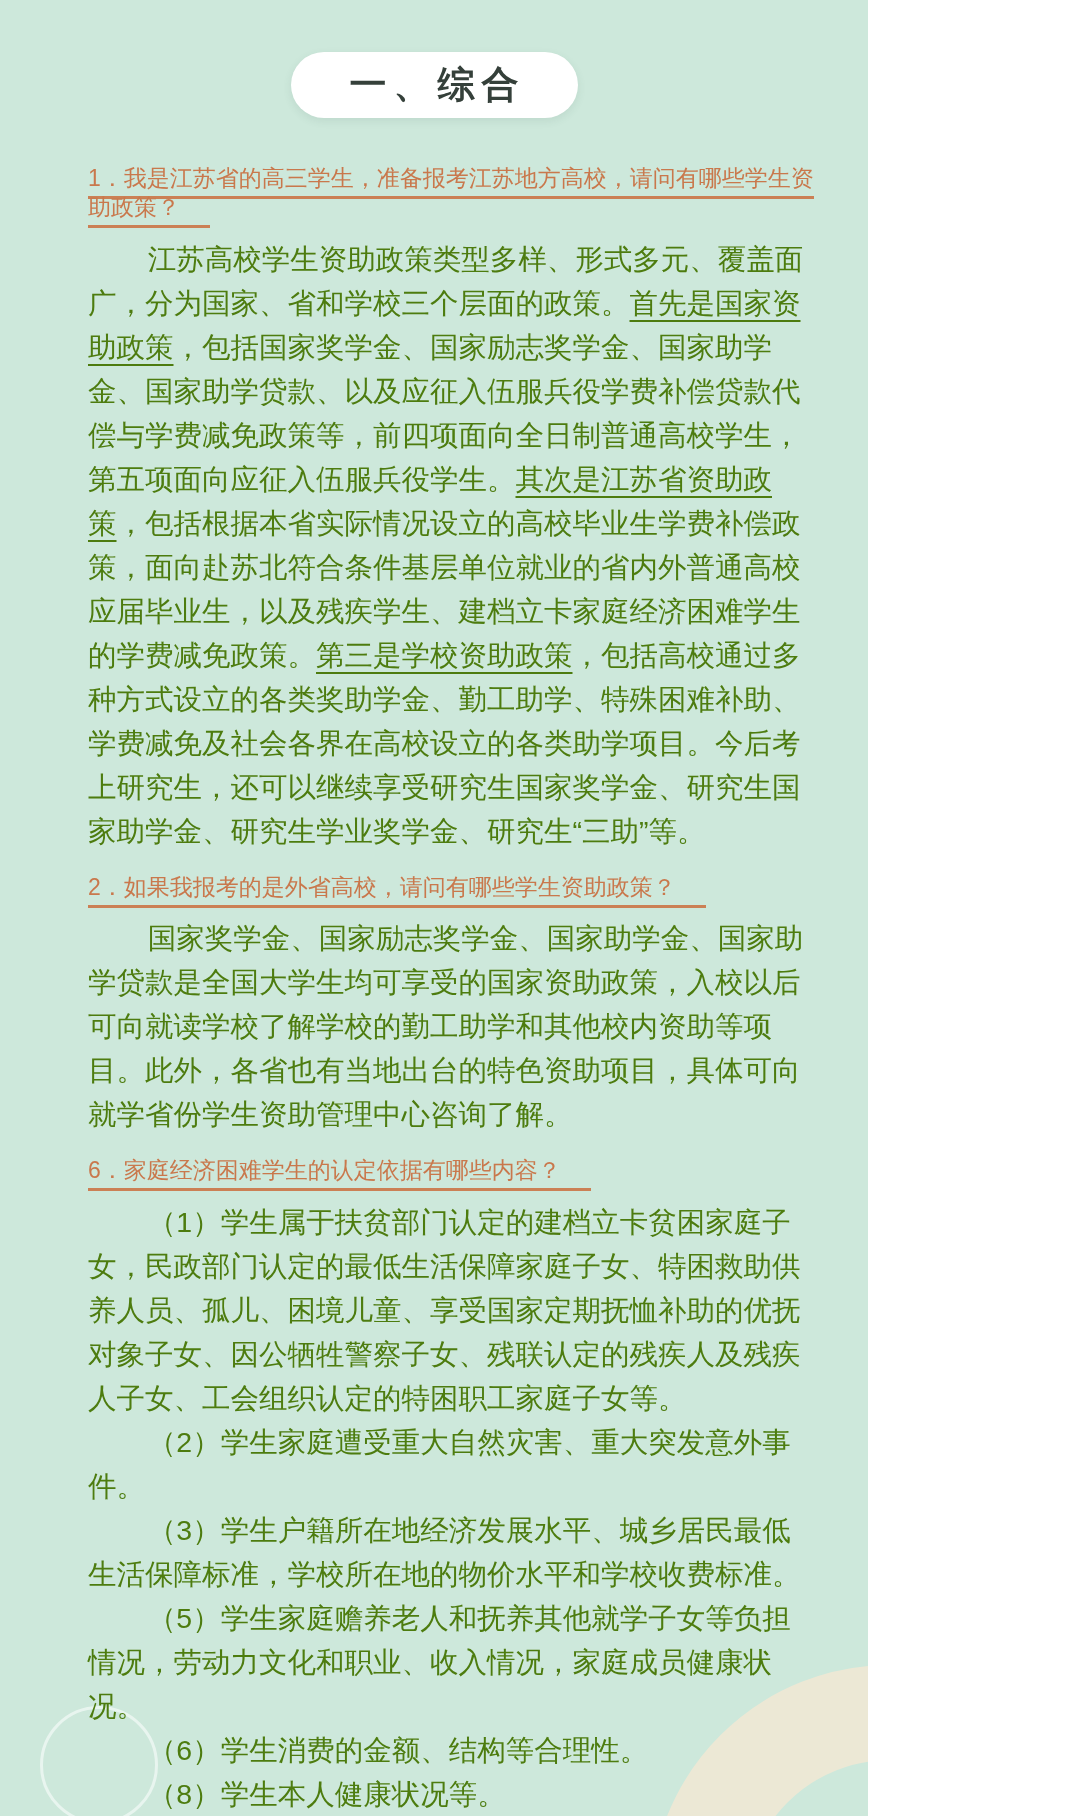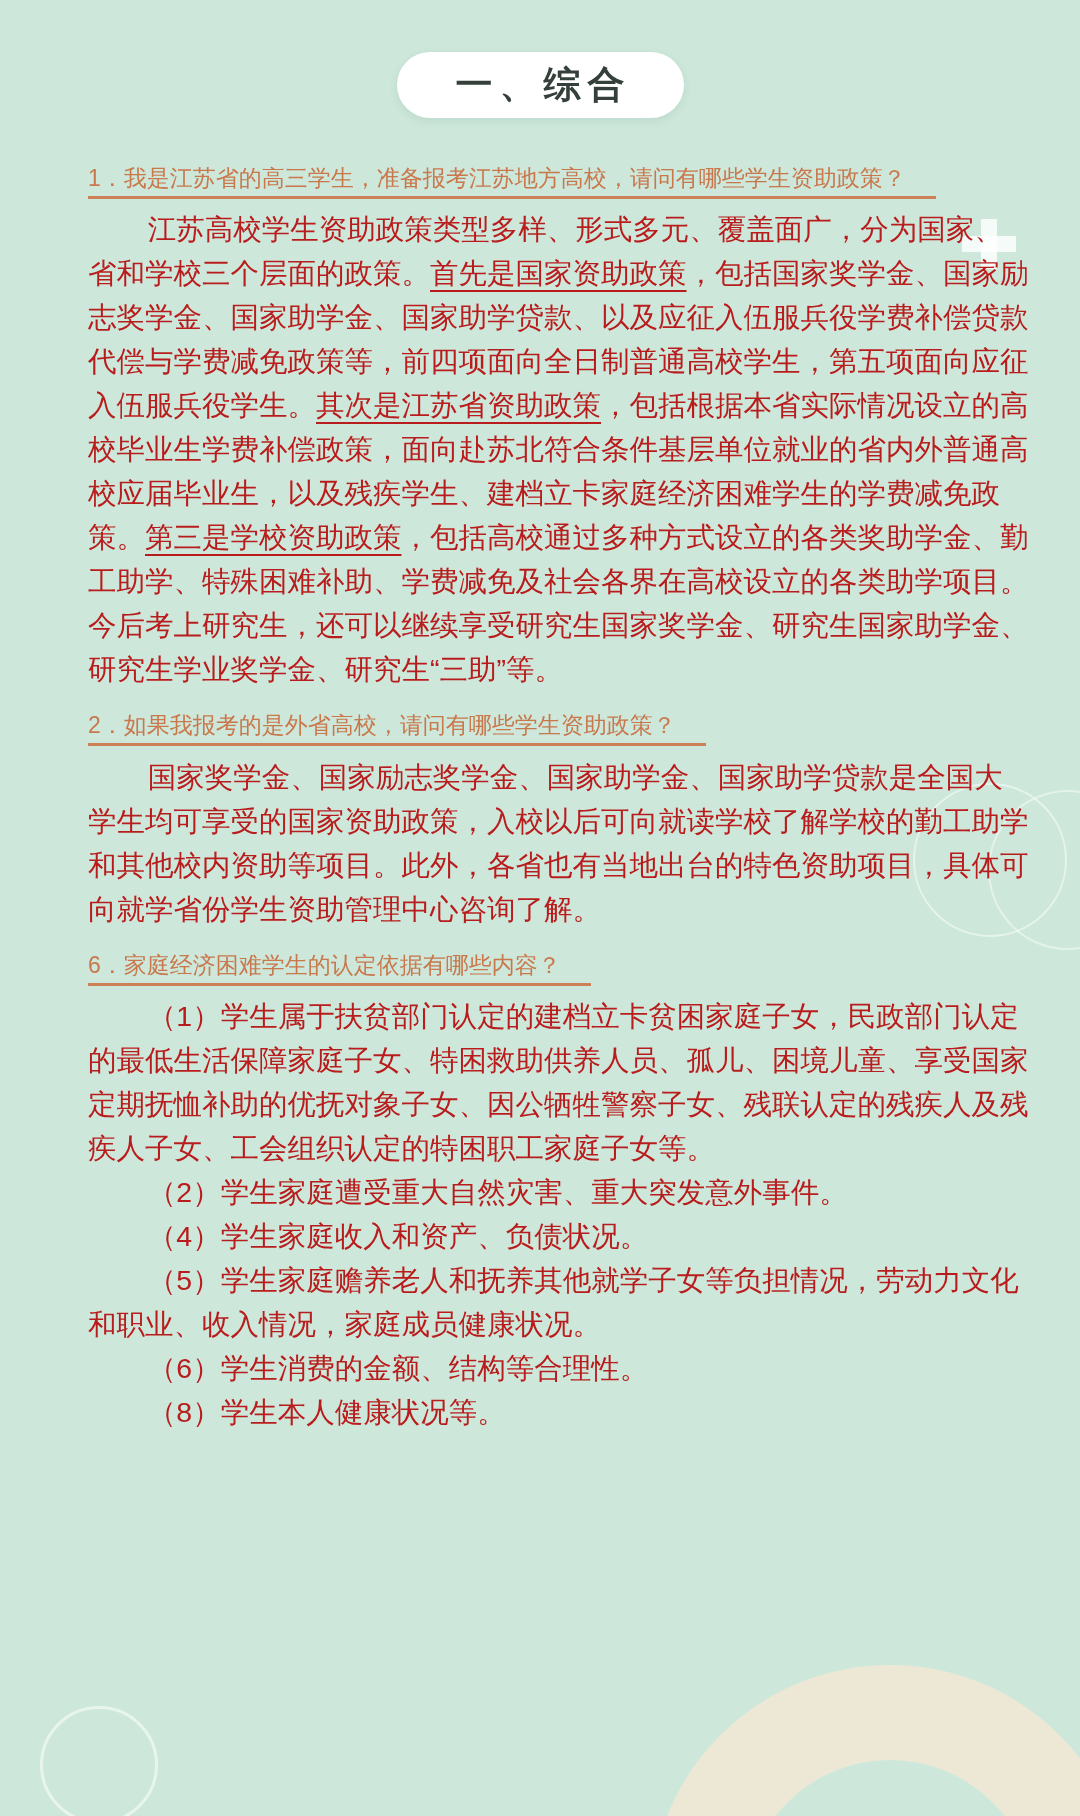--- a/index.html
+++ b/index.html
@@ -1,18 +1,18 @@
 <!DOCTYPE html>
 <html><head>
 <meta charset="utf-8">
 <style>
   html,body { margin:0; padding:0; }
   .page {
     position:relative;
-    width:1080px; height:1816px;
+    width:868px; height:1816px;
     background:#cde8db;
     overflow:hidden;
     font-family:"Liberation Sans", sans-serif;
   }
   
   .deco { position:absolute; pointer-events:none; z-index:1; }
   .plus { left:962px; top:219px; width:54px; height:50px; }
   .plus::before {
     content:""; position:absolute; left:0; top:17px; width:54px; height:16px;
     background:rgba(255,255,255,0.8);
@@ -50,21 +50,21 @@
     font-size:23px; line-height:1.28; font-weight:400;
     color:#c9784c;
   }
   .question .ql {
     border-bottom:3px solid #cb8055;
     padding-bottom:5px; padding-right:30px;
   }
   .para, .item {
     margin:0;
     font-size:28.5px; line-height:44px;
-    color:#b91c1c;
+    color:#4d7c0f;
     text-indent:2.1em;
     word-break:break-all;
   }
   .u {
     text-decoration:underline;
     text-decoration-thickness:2px;
     text-underline-offset:7px;
   }
 </style>
 </head>
@@ -92,20 +92,20 @@
     <h2 class="question">
       <span class="ql">2．如果我报考的是外省高校，请问有哪些学生资助政策？</span>
     </h2>
     <p class="para">国家奖学金、国家励志奖学金、国家助学金、国家助学贷款是全国大学生均可享受的国家资助政策，入校以后可向就读学校了解学校的勤工助学和其他校内资助等项目。此外，各省也有当地出台的特色资助项目，具体可向就学省份学生资助管理中心咨询了解。</p>
 
     <h2 class="question">
       <span class="ql">6．家庭经济困难学生的认定依据有哪些内容？</span>
     </h2>
     <p class="item">（1）学生属于扶贫部门认定的建档立卡贫困家庭子女，民政部门认定的最低生活保障家庭子女、特困救助供养人员、孤儿、困境儿童、享受国家定期抚恤补助的优抚对象子女、因公牺牲警察子女、残联认定的残疾人及残疾人子女、工会组织认定的特困职工家庭子女等。</p>
     <p class="item">（2）学生家庭遭受重大自然灾害、重大突发意外事件。</p>
-    <p class="item">（4）学生家庭收入和资产、负债状况。</p>
+    <p class="item">（3）学生户籍所在地经济发展水平、城乡居民最低生活保障标准，学校所在地的物价水平和学校收费标准。</p>
     <p class="item">（5）学生家庭赡养老人和抚养其他就学子女等负担情况，劳动力文化和职业、收入情况，家庭成员健康状况。</p>
     <p class="item">（6）学生消费的金额、结构等合理性。</p>
     <p class="item">（8）学生本人健康状况等。</p>
 
 
   </div>
 </div>
 
 </body></html>

